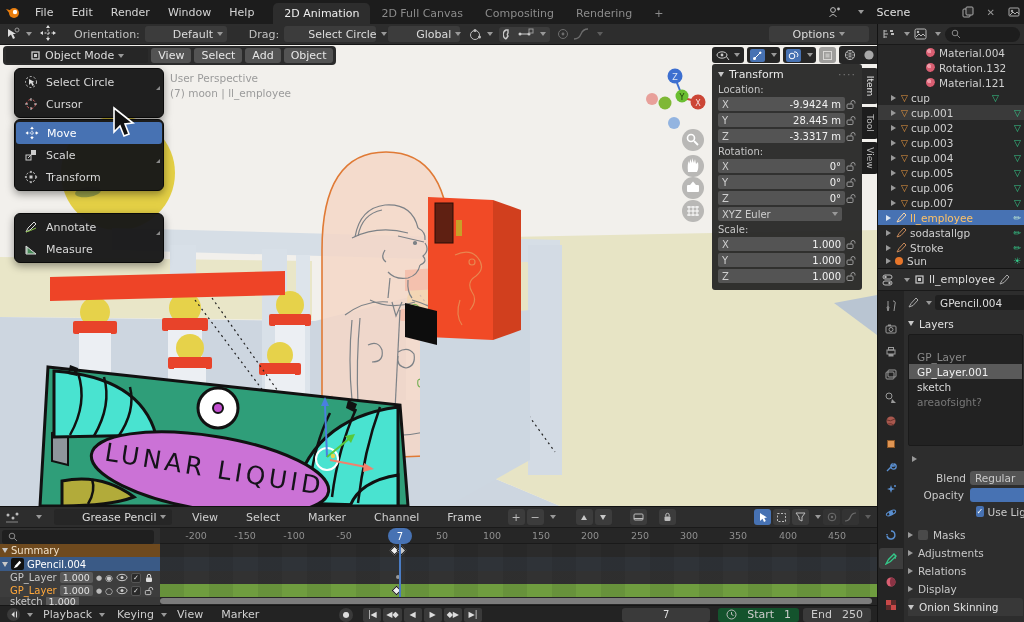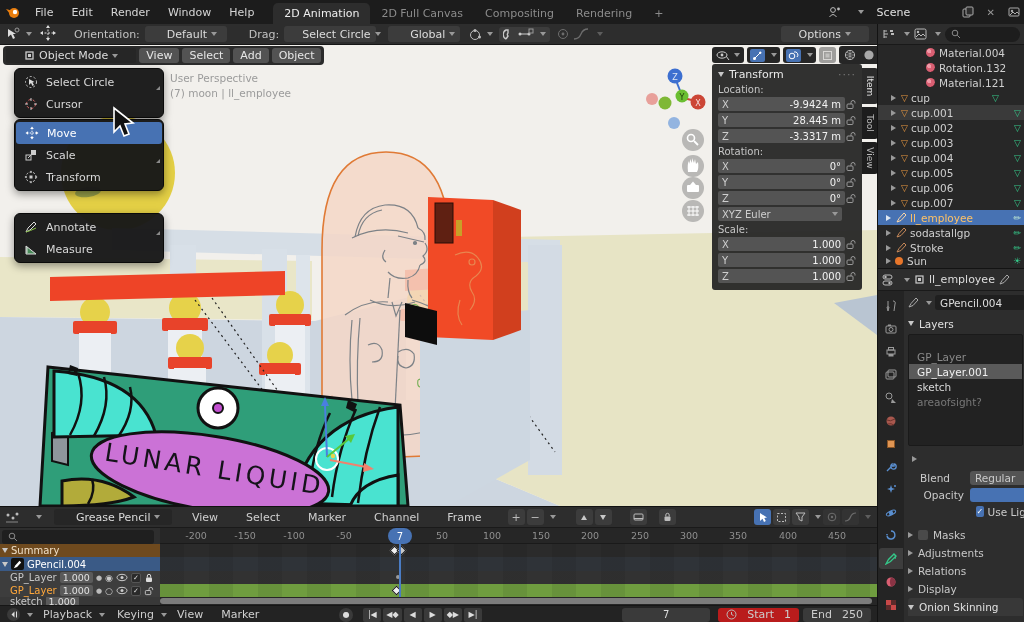--- a/index.html
+++ b/index.html
@@ -11,21 +11,21 @@
 .tri-r{width:0;height:0;border-top:3.5px solid transparent;border-bottom:3.5px solid transparent;border-left:5px solid #9a9a9a}
 .tri-d{width:0;height:0;border-left:3.5px solid transparent;border-right:3.5px solid transparent;border-top:5px solid #c8c8c8}
 
 #topbar{left:0;top:0;width:1024px;height:24px;background:#1c1c1c;display:flex;align-items:center}
 .menu{padding:0 9px;color:#d6d6d6;height:24px;display:flex;align-items:center}
 .wtab{height:21px;margin-top:3px;padding:0 11px;display:flex;align-items:center;border-radius:5px 5px 0 0;color:#8b8b8b}
 .wtab.active{background:#2d2d2d;color:#eee}
 
 #toolrow{left:0;top:24px;width:877px;height:21px;background:#2d2d2d;display:flex;align-items:center;border-bottom:1px solid #161616}
 .lbl{color:#c2c2c2;margin:0 5px}
-.chip{background:#3c3c3c;border-radius:3px;display:flex;align-items:center;padding:0 18px;height:16px;color:#dcdcdc;white-space:nowrap}
+.chip{background:#3c3c3c;border-radius:3px;display:flex;align-items:center;padding:0 24px;height:16px;color:#dcdcdc;white-space:nowrap}
 .chip.dark{background:#262626}
 .iconbtn{width:17px;height:16px;background:#3c3c3c;border-radius:3px;display:flex;align-items:center;justify-content:center;color:#bbb}
 
 .vhead{background:#2b2b2b;border-radius:4px;display:flex;align-items:center;padding:2px 3px;gap:3px}
 .vbtn{background:#535353;border-radius:3px;height:15px;padding:0 7px;display:flex;align-items:center;color:#e6e6e6}
 
 .flygroup{position:absolute;left:14px;width:150px;background:rgba(24,24,24,.97);border:1px solid #0a0a0a;border-radius:6px;padding:2px 0;box-shadow:0 3px 8px rgba(0,0,0,.4)}
 .flyitem{height:22px;display:flex;align-items:center;padding:0 8px;color:#d8d8d8;gap:8px;position:relative}
 .flyitem.active{background:#4772b3;color:#fff;border-radius:3px;margin:0 1px}
 .flyitem .subtri{position:absolute;right:3px;bottom:3px;width:0;height:0;border-left:4px solid transparent;border-bottom:4px solid #8a8a8a}
@@ -942,21 +942,21 @@
       <div class="playerlist">
         <div class="player" style="color:#8a8a8a">GP_Layer</div>
         <div class="player" style="background:#5a5a5a;color:#f0f0f0">GP_Layer.001</div>
         <div class="player" style="color:#d8d8d8">sketch</div>
         <div class="player" style="color:#777">areaofsight?</div>
       </div>
       <div class="prow">
           <span class="tri-r" style="margin-left:4px"></span>
         </div>
       <div class="prow" style="margin-top:2px">
-        <span style="width:62px;text-align:right;padding-right:20px">Blend</span>
+        <span style="width:62px;text-align:right;padding-right:4px">Blend</span>
         <div style="flex:1;background:#545454;border-radius:3px 0 0 3px;height:14px;display:flex;align-items:center;padding:0 5px;overflow:hidden;white-space:nowrap">Regular</div>
       </div>
       <div class="prow">
         <span style="width:62px;text-align:right;padding-right:6px">Opacity</span>
         <div style="flex:1;background:#4772b3;border-radius:3px 0 0 3px;height:14px"></div>
       </div>
       <div class="prow" style="padding-left:68px;gap:4px">
         <div style="width:11px;height:11px;background:#4772b3;border-radius:2px;display:flex;align-items:center;justify-content:center;color:#fff;font-size:8px">✓</div>
         <span style="white-space:nowrap;overflow:hidden">Use Lights</span>
       </div>
@@ -1176,21 +1176,21 @@
       <div class="transport">
         <div class="tbtn">|◀</div>
         <div class="tbtn">◀◆</div>
         <div class="tbtn">◀</div>
         <div class="tbtn">▶</div>
         <div class="tbtn">◆▶</div>
         <div class="tbtn">▶|</div>
       </div>
       <div style="flex:2"></div>
       <div class="fchip" style="width:88px">7</div>
-      <div class="row" style="background:#b91c1c;border-radius:3px;height:14px;margin-left:6px;padding:0 8px;gap:10px">
+      <div class="row" style="background:#14532d;border-radius:3px;height:14px;margin-left:6px;padding:0 8px;gap:10px">
         <svg width="11" height="11" viewBox="0 0 11 11">
             <circle cx="5.5" cy="5.5" r="4.5" fill="none" stroke="#bbb"></circle>
             <path d="M5.5,3 V5.5 L7.5,6.5" fill="none" stroke="#bbb"></path>
           </svg>
         <span>Start</span>
           <span>1</span>
       </div>
       <div class="row" style="background:#3a3a3a;border-radius:3px;height:14px;margin-left:2px;padding:0 8px;gap:10px">
         <span>End</span>
           <span>250</span>

